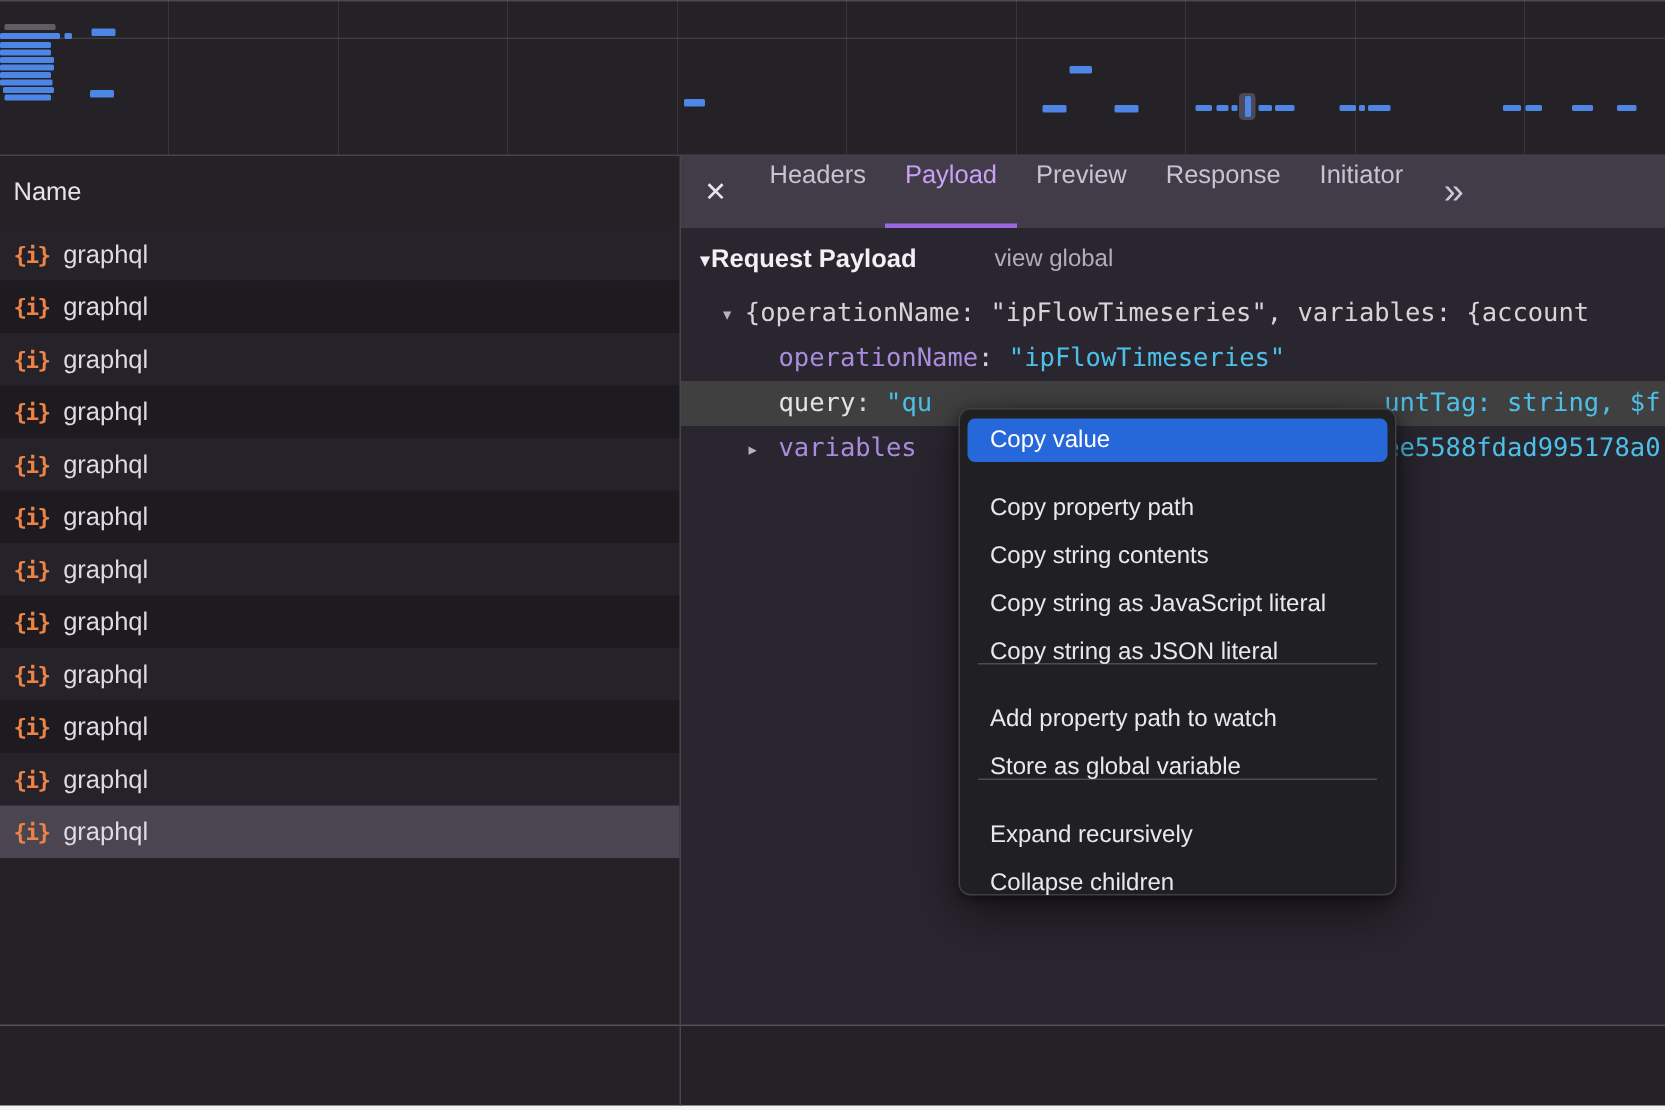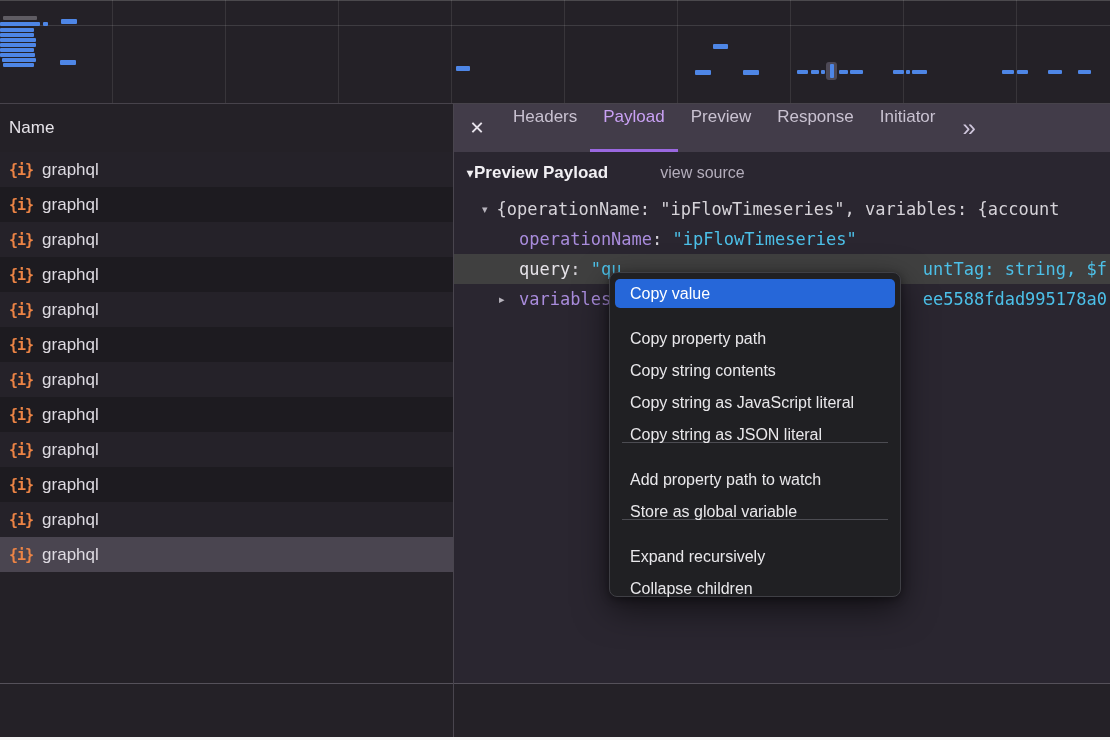--- a/index.html
+++ b/index.html
@@ -96,21 +96,21 @@
   .line-variables { padding-left:45px; }
   .line-variables .tri { margin-right:7px; width:13px; }
   .key { color:#a98cdc; }
   .key.plain { color:#e5e2e8; }
   .colon { color:#d6d3d9; }
   .str { color:#4cc0e8; }
   .frag-right { position:absolute; right:3px; top:0; height:30px; display:flex; align-items:center; }
 
   
   .context-menu {
-    position:absolute; left:609px; top:272px; width:292px; z-index:10;
+    position:absolute; left:639px; top:272px; width:292px; z-index:10;
     background:#202023; border:1px solid #3f3f45; border-radius:8px;
     box-shadow:0 12px 34px rgba(0,0,0,0.55), 0 2px 8px rgba(0,0,0,0.4);
     padding:6px 0; font-size:16px; color:#e9e8eb;
   }
   .menu-item {
     height:29px; line-height:29px; padding:16px 20px; white-space:nowrap;
   }
   .menu-item.highlighted {
     background:#2667d9; color:#ffffff; border-radius:5px;
     margin:0 5px; padding:0 15px;
@@ -245,23 +245,23 @@
     <div class="req-row selected">
         <span class="req-icon">{i}</span>
         <span>graphql</span>
       </div>
   </div>
 
   <div class="payload-panel">
     <div class="payload-header">
       <div class="payload-title">
         <span class="tri">▾</span>
-        <span>Preview Payload</span>
-      </div>
-      <span class="view-source">view source</span>
+        <span>Request Payload</span>
+      </div>
+      <span class="view-source">view global</span>
     </div>
 
     <div class="tree">
       <div class="tree-line line-preview">
         <span class="tri">▾</span>
         <span>{operationName: "ipFlowTimeseries", variables: {account</span>
       </div>
 
       <div class="tree-line line-kv">
         <span class="key">operationName</span>

